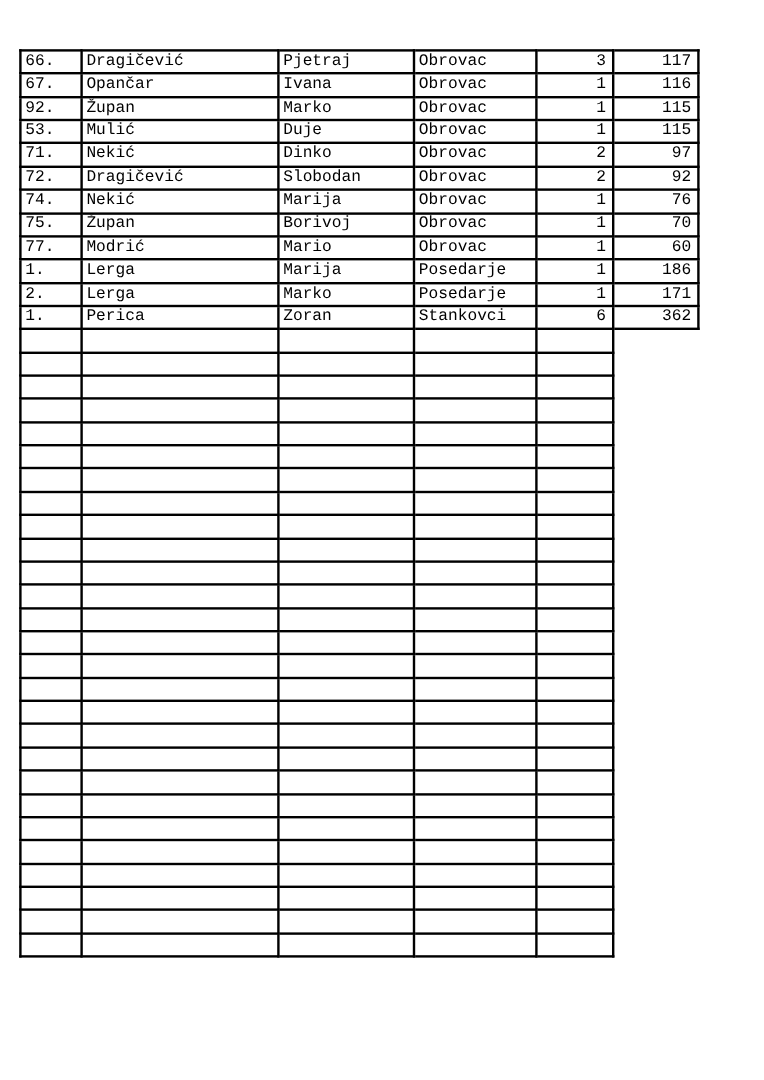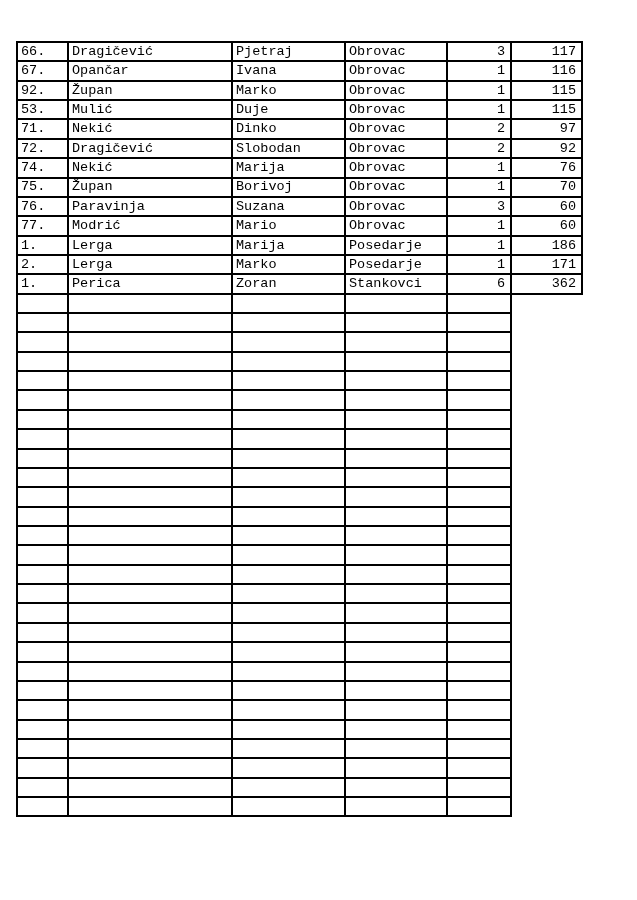--- a/index.html
+++ b/index.html
@@ -119,28 +119,20 @@
         </tr>
         <tr>
           <td class="txt">75.</td>
           <td class="txt">Župan</td>
           <td class="txt">Borivoj</td>
           <td class="txt">Obrovac</td>
           <td class="num">1</td>
           <td class="num">70</td>
         </tr>
         <tr>
-          <td class="txt">76.</td>
-          <td class="txt">Paravinja</td>
-          <td class="txt">Suzana</td>
-          <td class="txt">Obrovac</td>
-          <td class="num">3</td>
-          <td class="num">60</td>
-        </tr>
-        <tr>
           <td class="txt">77.</td>
           <td class="txt">Modrić</td>
           <td class="txt">Mario</td>
           <td class="txt">Obrovac</td>
           <td class="num">1</td>
           <td class="num">60</td>
         </tr>
         <tr>
           <td class="txt">1.</td>
           <td class="txt">Lerga</td>

